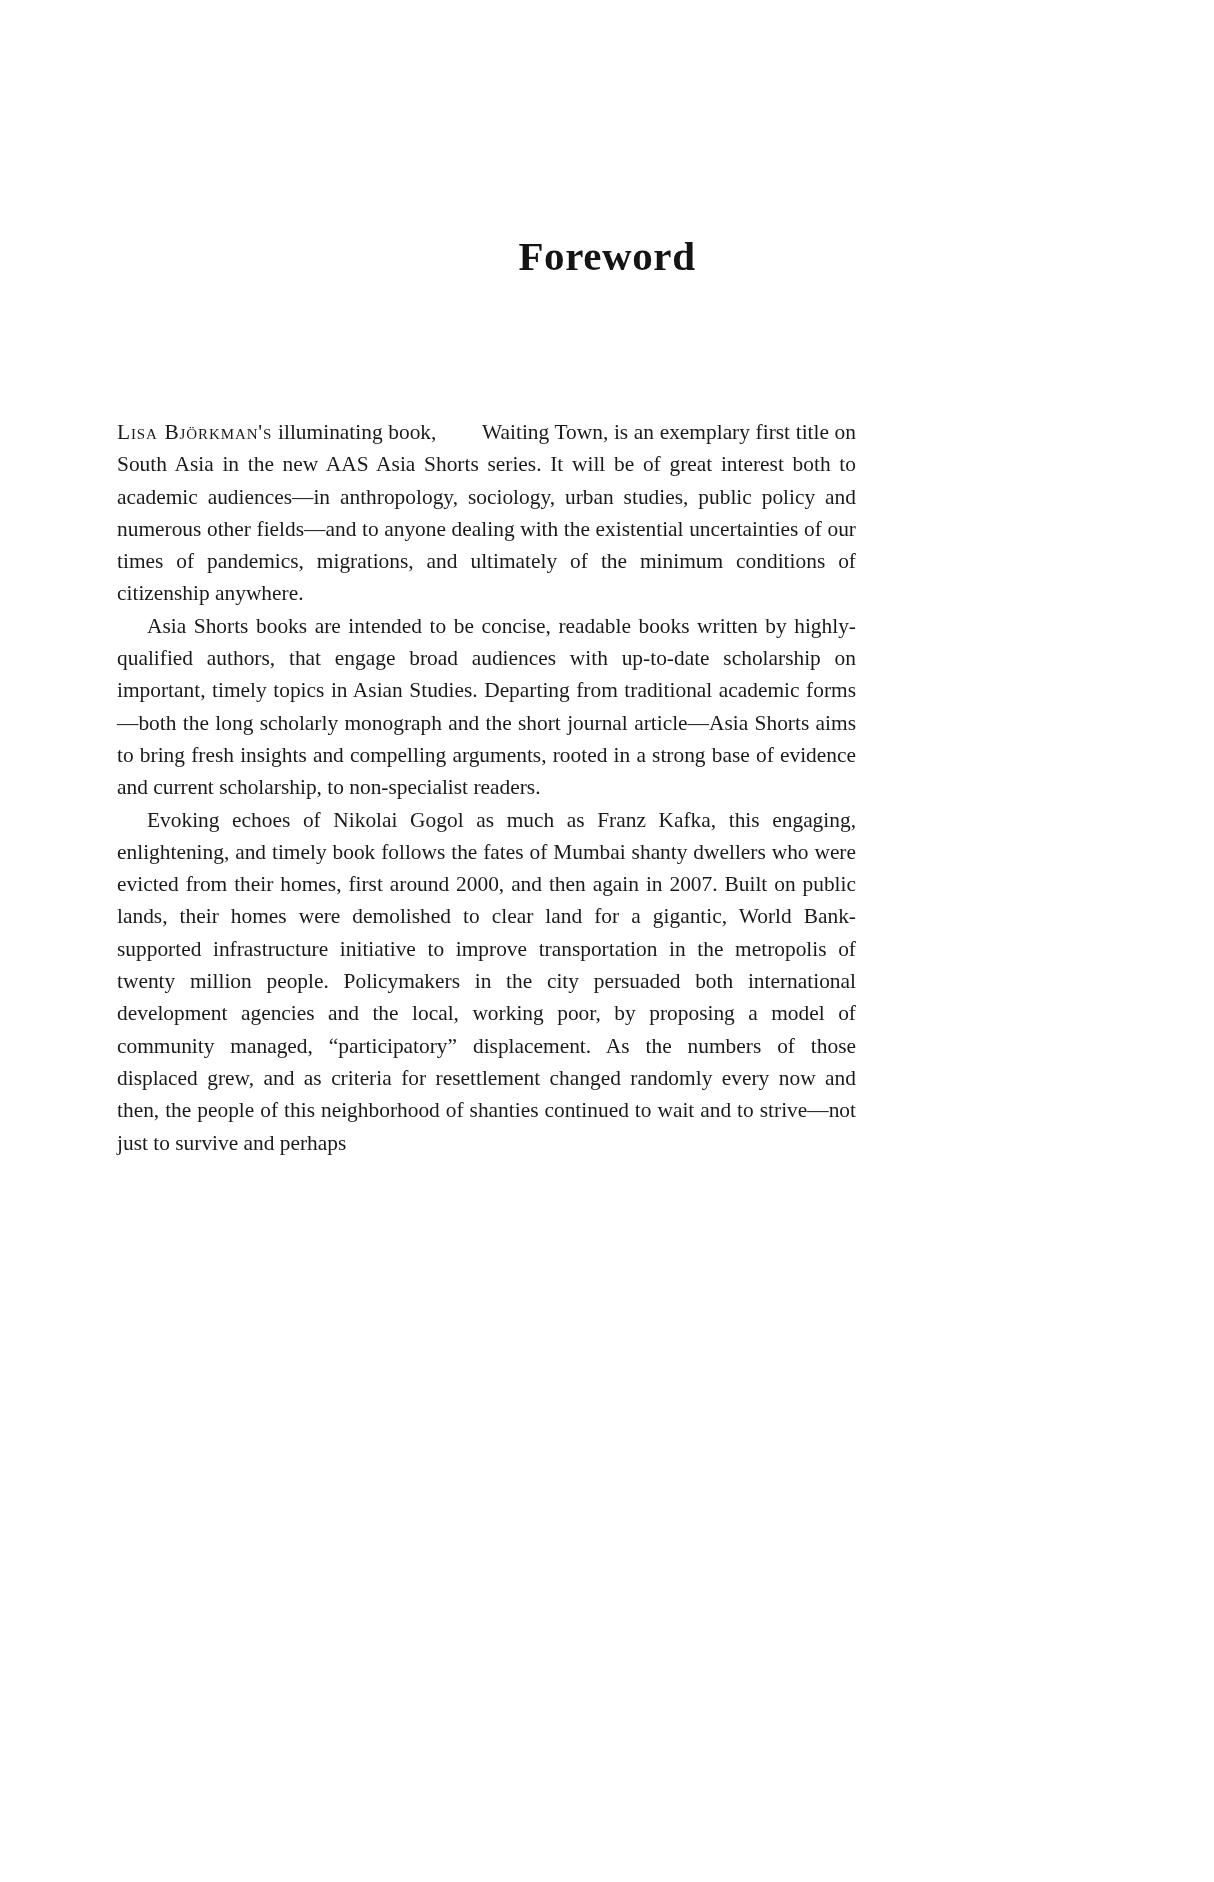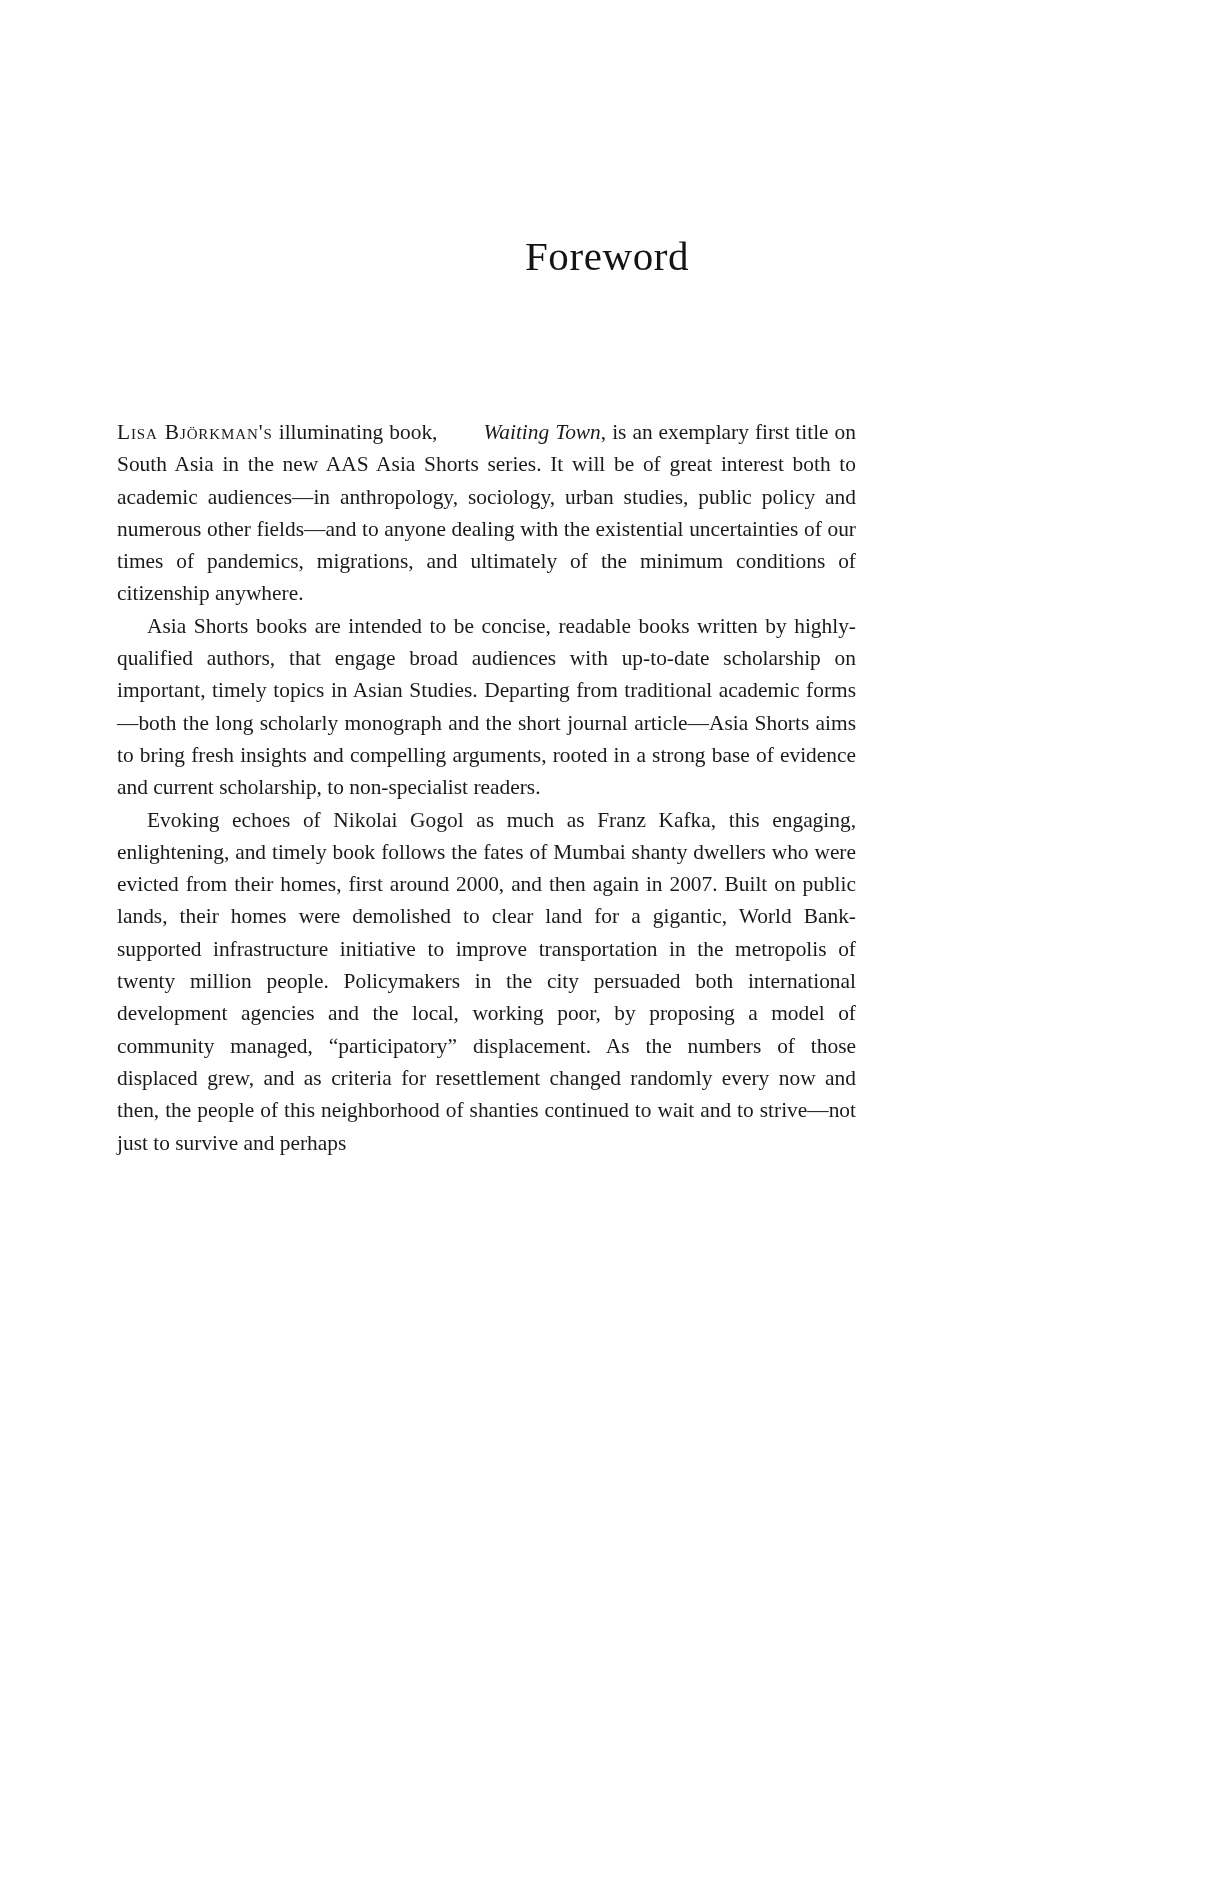--- a/index.html
+++ b/index.html
@@ -23,21 +23,21 @@
   }
 
   
   .chapter-title {
     position: absolute;
     top: 232px;
     left: 0;
     width: 1214px;
     text-align: center;
     font-size: 41px;
-    font-weight: normal;
+    font-weight: bold;
     letter-spacing: 0.6px;
     color: #141414;
     margin: 0;
     line-height: 1.2;
   }
 
   
   .body-column {
     position: absolute;
     top: 416px;
@@ -60,21 +60,20 @@
     text-indent: 30px;
   }
 
   .smallcaps {
     font-variant: small-caps;
     letter-spacing: 0.9px;
     margin-top: 21px;
   }
 
   .italic {
-    font-style: italic;
     margin-left: 40px;
   }
 </style>
 </head>
 <body>
 
 <div class="page">
 
   <h1 class="chapter-title">Foreword</h1>
 

